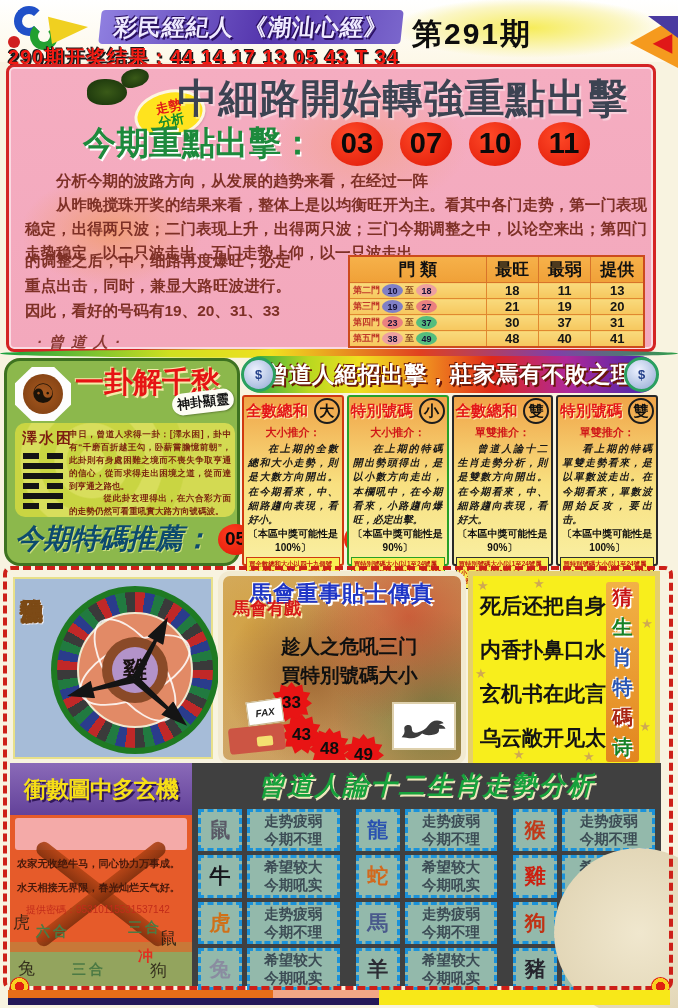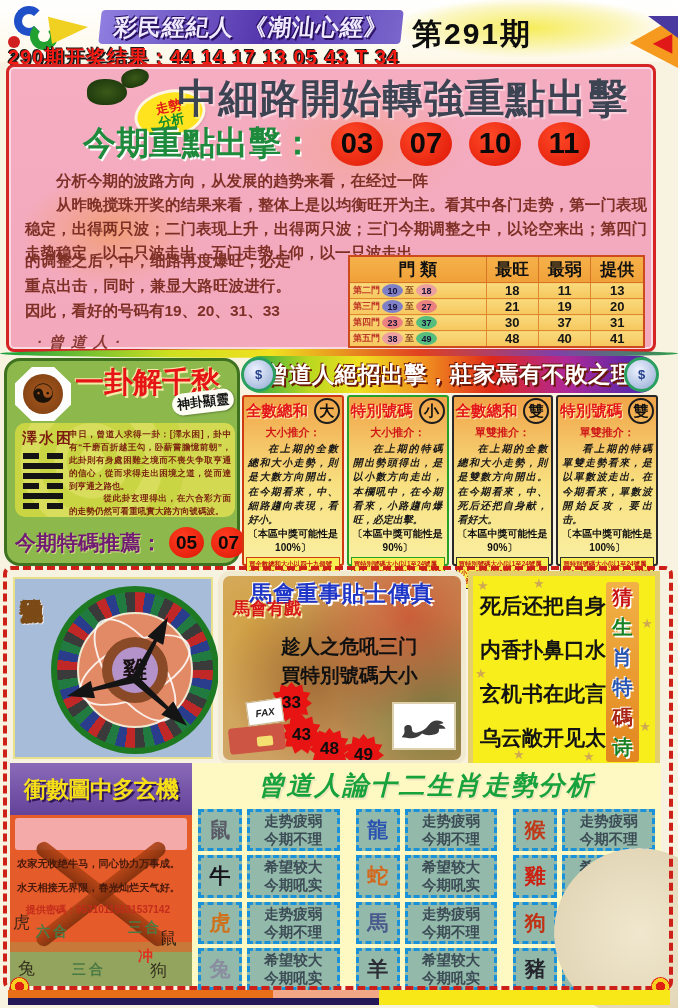--- a/index.html
+++ b/index.html
@@ -84,21 +84,21 @@
   .hex-inner{position:absolute;left:8px;top:62px;width:220px;height:94px;border-radius:10px;
     background:radial-gradient(circle at 35% 40%,#dde263 0 8%,#c9d542 9% 16%,#d8de5c 17% 24%,#c9d542 25% 34%,#d8de5c 35% 46%,#c9d542 47% 60%,#d3da52 61%);}
   .hex-name{position:absolute;left:7px;top:6px;font-size:15px;font-weight:900;color:#7c1c10;letter-spacing:2px;}
   .hexagram{position:absolute;left:8px;top:30px;width:40px;}
   .hexagram .bar{height:6px;margin-bottom:4px;background:#141414;}
   .hexagram .bar.split{background:linear-gradient(90deg,#141414 0 40%,rgba(0,0,0,0) 40% 60%,#141414 60%);}
   .hex-body{position:absolute;left:54px;top:5px;width:162px;font-size:8.6px;font-weight:700;color:#7c2810;
     line-height:1.5;text-align:justify;}
   .hex-body .b2{text-indent:4em;}
   .hex-rec{position:absolute;left:8px;bottom:5px;display:flex;align-items:center;}
-  .hex-rec-label{font-size:21px;font-weight:900;color:#701a75;white-space:nowrap;text-shadow:1px 1px 0 #cfe080;}
+  .hex-rec-label{font-size:28px;font-weight:900;color:#0c4a6e;white-space:nowrap;text-shadow:1px 1px 0 #cfe080;font-style:italic;}
   .num-sm{width:35px;height:31px;margin-left:7px;border-radius:50%;
     background:radial-gradient(circle at 38% 32%,#ff3d20,#dc1505);display:flex;align-items:center;justify-content:center;
     font-size:19px;font-weight:900;color:#0a0a0a;}
   
   .banner{position:absolute;left:242px;top:356px;width:416px;height:37px;border-radius:19px;
     background:linear-gradient(90deg,#18a048,#b8d820 16%,#f0e020 28%,#f09020 44%,#e02818 60%,#b02898 78%,#5b28a8 94%);
     display:flex;align-items:center;justify-content:center;}
   .banner-text{font-size:22.5px;font-weight:900;color:#ffffff;white-space:nowrap;letter-spacing:.5px;
     text-shadow:2px 2px 0 #6a1808,-1px -1px 0 #6a1808;}
   .coin{position:absolute;top:1px;width:35px;height:35px;border-radius:50%;border:3px solid #2aa060;
@@ -181,31 +181,31 @@
   .sc0{color:#c81414;} .sc1{color:#168226;} .sc2{color:#2a56b4;} .sc3{color:#2a56b4;} .sc4{color:#a82414;} .sc5{color:#168226;}
   
   .mystery{position:absolute;left:10px;top:763px;width:182px;height:223px;overflow:hidden;background:#6d28d9;}
   .m-head{height:52px;background:linear-gradient(#8a6ab8,#63429a);display:flex;align-items:center;justify-content:center;}
   .m-head b{font-size:23px;font-weight:900;color:#f6df16;text-shadow:2px 2px 0 #31175c;white-space:nowrap;letter-spacing:-1px;}
   .m-body{position:relative;height:171px;
     background:linear-gradient(#e65b2a 0 74%,#c87838 74% 80%,#93a45e 80% 100%);}
   .m-fade{position:absolute;left:5px;top:3px;right:5px;height:32px;background:rgba(248,190,200,.8);border-radius:3px;}
   .m-line{position:absolute;left:7px;font-size:10.2px;font-weight:900;color:#46190b;white-space:nowrap;}
   .ml1{top:42px;} .ml2{top:66px;}
-  .m-phone{position:absolute;left:16px;top:88px;font-size:10px;font-weight:700;color:#c22c1a;white-space:nowrap;}
+  .m-phone{position:absolute;left:16px;top:88px;font-size:10px;font-weight:400;color:#c22c1a;white-space:nowrap;}
   .m-lab{position:absolute;font-size:14px;font-weight:700;color:#4c7a44;letter-spacing:3px;}
   .mlab1{left:26px;top:108px;} .mlab2{left:118px;top:104px;} .mlab4{left:62px;top:146px;}
   .m-chong{position:absolute;left:128px;top:132px;font-size:15px;font-weight:900;color:#e23020;}
   .m-an{position:absolute;font-size:17px;color:#241c12;opacity:.85;}
   .ma1{left:3px;top:96px;} .ma2{left:150px;top:112px;} .ma3{left:8px;top:142px;} .ma4{left:140px;top:144px;}
   .xbar{position:absolute;left:50%;top:46%;width:160px;height:15px;border-radius:8px;
     background:linear-gradient(#b04214,#7c2e0c);opacity:.88;}
   .xb1{transform:translate(-50%,-50%) rotate(38deg);} .xb2{transform:translate(-50%,-50%) rotate(-38deg);}
   
-  .zodiac{position:absolute;left:192px;top:763px;width:469px;height:223px;background:#fef9c3;}
+  .zodiac{position:absolute;left:192px;top:763px;width:469px;height:223px;background:#404040;}
   .z-title{height:44px;display:flex;align-items:center;justify-content:center;}
   .z-title b{font-size:26px;font-weight:900;font-style:italic;color:#17a23c;letter-spacing:2px;white-space:nowrap;
     text-shadow:1.5px 1.5px 0 #efe6bc;}
   .zgrid{position:absolute;left:6px;right:6px;top:46px;bottom:5px;display:grid;
     grid-template-columns:1fr 1fr 1fr;grid-auto-rows:1fr;gap:4px 16px;}
   .zcell{display:flex;gap:5px;}
   .zicon{width:44px;min-width:44px;background:#93b9ab;border:3px dashed #1a92da;
     display:flex;align-items:center;justify-content:center;font-size:21px;font-weight:900;}
   .ztext{flex:1;background:#93b9ab;border:3px dashed #1a92da;display:flex;flex-direction:column;
     align-items:center;justify-content:center;font-size:14.5px;font-weight:900;color:#3c4c55;line-height:1.25;white-space:nowrap;}
@@ -394,21 +394,21 @@
       <div class="p-body">在上期的特碼開出勢頭得出，是以小數方向走出，本欄吼中，在今期看來，小路趨向爆旺，必定出擊。</div>
       <div class="p-chance">〔本區中獎可能性是90%〕</div>
       <div class="p-fine">買特別號碼大小(以1至24號属[小]，25至48號属[大]，開49號無例[和])，賠率：1賠0.9</div>
     </div>
     <div class="panel p3">
       <div class="p-head">
           <span class="p-title">全數總和</span>
           <span class="p-circle">雙</span>
         </div>
       <div class="p-sub">單雙推介：</div>
-      <div class="p-body">在上期的全數總和大小走勢，則是雙數方向開出。在今期看來，中、死后还把自身献，看好大。</div>
+      <div class="p-body">曾道人論十二生肖走勢分析，則是雙數方向開出。在今期看來，中、細路趨向表現，看好大。</div>
       <div class="p-chance">〔本區中獎可能性是90%〕</div>
       <div class="p-fine">買特別號碼大小(以1至24號属[小]，25至48號属[大]，開49號無例[和])，賠率：1賠0.9</div>
     </div>
     <div class="panel p4">
       <div class="p-head">
           <span class="p-title">特別號碼</span>
           <span class="p-circle">雙</span>
         </div>
       <div class="p-sub">單雙推介：</div>
       <div class="p-body">看上期的特碼單雙走勢看來，是以單數波走出。在今期看來，單數波開始反攻，要出击。</div>

